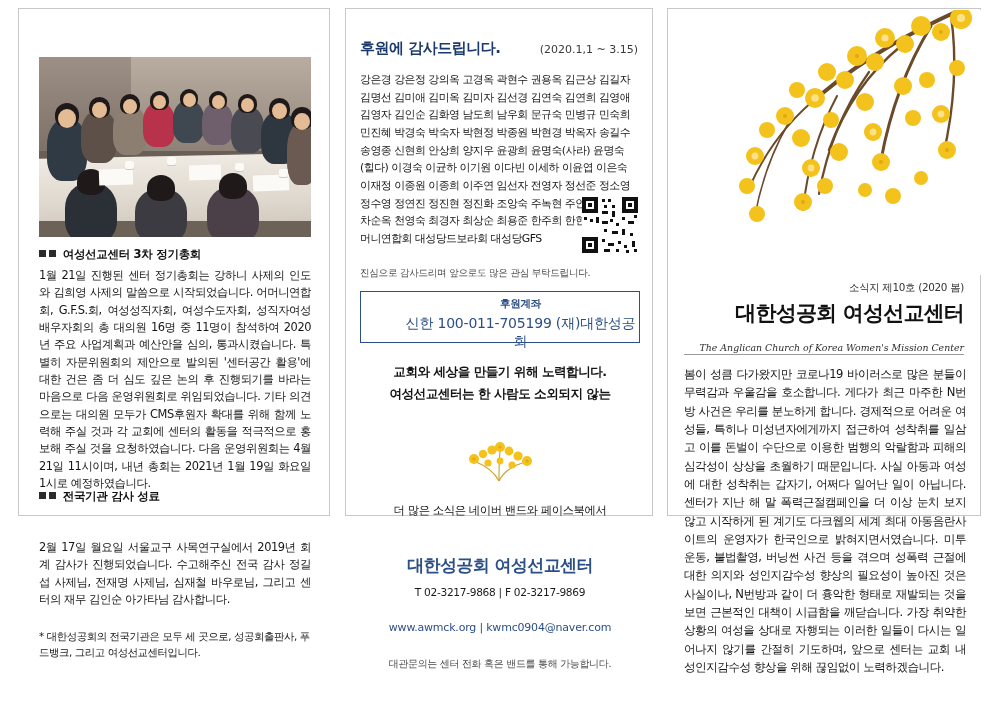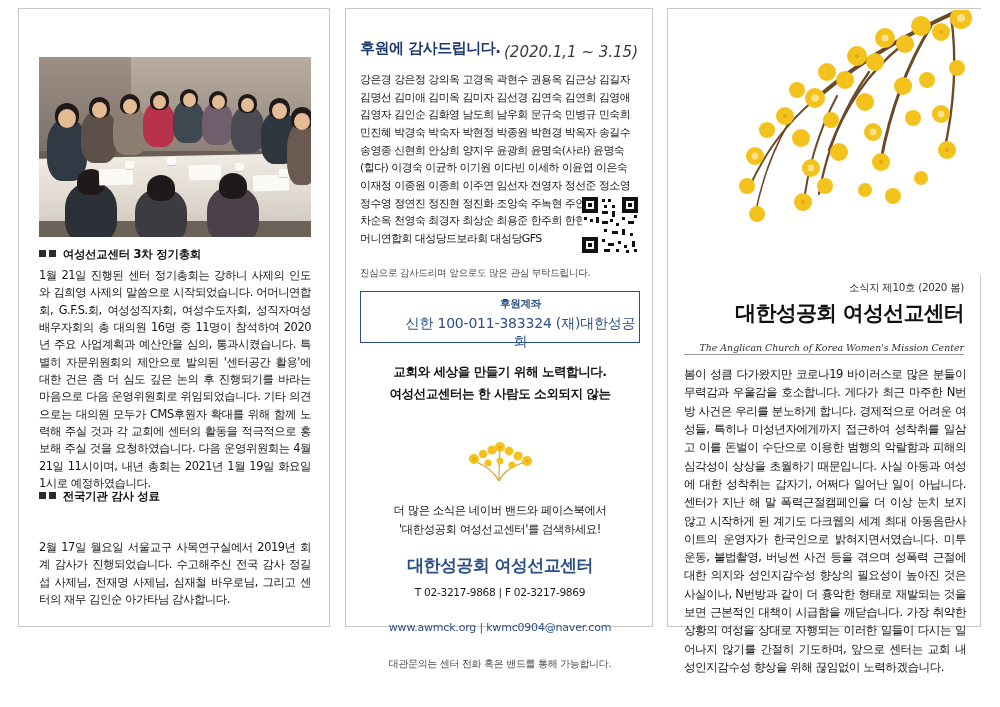--- a/index.html
+++ b/index.html
@@ -16,21 +16,21 @@
   }
   .page {
     position: relative;
     width: 1000px;
     height: 707px;
     background: #ffffff;
   }
   .panel {
     position: absolute;
     top: 8px;
-    height: 619px;
+    height: 508px;
     border: 1px solid #c8c8c8;
     box-sizing: border-box;
     background: #ffffff;
   }
   #panel-left  { left: 18px;  width: 312px; }
   #panel-mid   { left: 345px; width: 308px; }
   #panel-right { left: 667px; width: 314px; }
 
   
   .photo {
@@ -129,23 +129,22 @@
     top: 30px;
     font-size: 15px;
     font-weight: bold;
     color: #1b3a6b;
     letter-spacing: -0.5px;
   }
   .mid-date {
     position:absolute;
     right: 14px;
     top: 34px;
-    font-size: 15px;
+    font-size: 11px;
     color: #3a3a3a;
-    font-style: italic;
   }
   .donor-list {
     position:absolute;
     left: 14px;
     top: 62px;
     width: 278px;
     font-size: 10.9px;
     line-height: 1.62;
     letter-spacing: -0.5px;
     color: #141414;
@@ -397,20 +396,21 @@
 
     <div class="body-text" style="top: 258px;">1월 21일 진행된 센터 정기총회는 강하니 사제의 인도와 김희영 사제의 말씀으로 시작되었습니다. 어머니연합회, G.F.S.회, 여성성직자회, 여성수도자회, 성직자여성배우자회의 총 대의원 16명 중 11명이 참석하여 2020년 주요 사업계획과 예산안을 심의, 통과시켰습니다. 특별히 자문위원회의 제안으로 발의된 '센터공간 활용'에 대한 건은 좀 더 심도 깊은 논의 후 진행되기를 바라는 마음으로 다음 운영위원회로 위임되었습니다. 기타 의견으로는 대의원 모두가 CMS후원자 확대를 위해 함께 노력해 주실 것과 각 교회에 센터의 활동을 적극적으로 홍보해 주실 것을 요청하였습니다. 다음 운영위원회는 4월 21일 11시이며, 내년 총회는 2021년 1월 19일 화요일 1시로 예정하였습니다.</div>
 
     <div class="sec-title" style="top: 480px;">
       <span class="sq"></span><span class="sq sq2"></span>
       <span>전국기관 감사 성료</span>
     </div>
 
     <div class="body-text" style="top: 530px;">2월 17일 월요일 서울교구 사목연구실에서 2019년 회계 감사가 진행되었습니다. 수고해주신 전국 감사 정길섭 사제님, 전재명 사제님, 심재철 바우로님, 그리고 센터의 재무 김인순 아가타님 감사합니다.</div>
 
+    <div class="small-note" style="top: 620px;">* 대한성공회의 전국기관은 모두 세 곳으로, 성공회출판사, 푸드뱅크, 그리고 여성선교센터입니다.</div>
   </div>
 
   <div class="panel" id="panel-mid">
 
     <div class="mid-title">후원에 감사드립니다.</div>
     <div class="mid-date">(2020.1,1 ~ 3.15)</div>
 
     <div class="donor-list">강은경 강은정 강의옥 고경옥 곽현수 권용옥 김근상 김길자 김명선 김미애 김미옥 김미자 김선경 김연숙 김연희 김영애 김영자 김인순 김화영 남도희 남우회 문규숙 민병규 민숙희 민진혜 박경숙 박숙자 박현정 박종원 박현경 박옥자 송길수 송영종 신현희 안상희 양지우 윤광희 윤명숙(사라) 윤명숙(힐다) 이경숙 이균하 이기원 이다빈 이세하 이윤엽 이은숙 이재정 이종원 이종희 이주연 임선자 전영자 정선준 정소영 정수영 정연진 정진현 정진화 조앙숙 주녹현 주안나 차순애 차순옥 천영숙 최경자 최상순 최용준 한주희 한현미 강화어머니연합회 대성당드보라회 대성당GFS</div>
 
     <div class="qr">
@@ -450,21 +450,21 @@
       <div class="cell" style="left:22px;top:52px;width:6px;height:3px;"></div>
       <div class="cell" style="left:34px;top:52px;width:3px;height:3px;"></div>
       <div class="cell" style="left:44px;top:53px;width:3px;height:3px;"></div>
       <div class="cell" style="left:52px;top:52px;width:3px;height:3px;"></div>
     </div>
 
     <div class="thanks-line">진심으로 감사드리며 앞으로도 많은 관심 부탁드립니다.</div>
 
     <div class="acct-box">
       <div class="acct-label">후원계좌</div>
-      <div class="acct-num">신한 100-011-383324 (재)대한성공회</div>
+      <div class="acct-num">신한 100-011-705199 (재)대한성공회</div>
     </div>
 
     <div class="mid-slogan">
       <div>교회와 세상을 만들기 위해 노력합니다.</div>
       <div>여성선교센터는 한 사람도 소외되지 않는</div>
     </div>
 
     <div class="flower-mid">
       <svg width="90" height="58" viewBox="0 0 90 58">
         <g stroke="#c9a22a" stroke-width="1.1" fill="none">
@@ -487,21 +487,20 @@
         <g fill="#e0a90f">
           <circle cx="20" cy="22" r="1.6"></circle>
           <circle cx="46" cy="10" r="1.6"></circle>
           <circle cx="73" cy="24" r="1.6"></circle>
         </g>
       </svg>
     </div>
 
     <div class="mid-sns">
       <div>더 많은 소식은 네이버 밴드와 페이스북에서</div>
-      <div class="quote">'대한성공회 여성선교센터'를 검색하세요!</div>
     </div>
 
     <div class="mid-org">대한성공회 여성선교센터</div>
     <div class="mid-addr">
       <div>T 02-3217-9868 | F 02-3217-9869</div>
     </div>
     <div class="mid-web">www.awmck.org | kwmc0904@naver.com</div>
     <div class="mid-foot">대관문의는 센터 전화 혹은 밴드를 통해 가능합니다.</div>
   </div>
 

